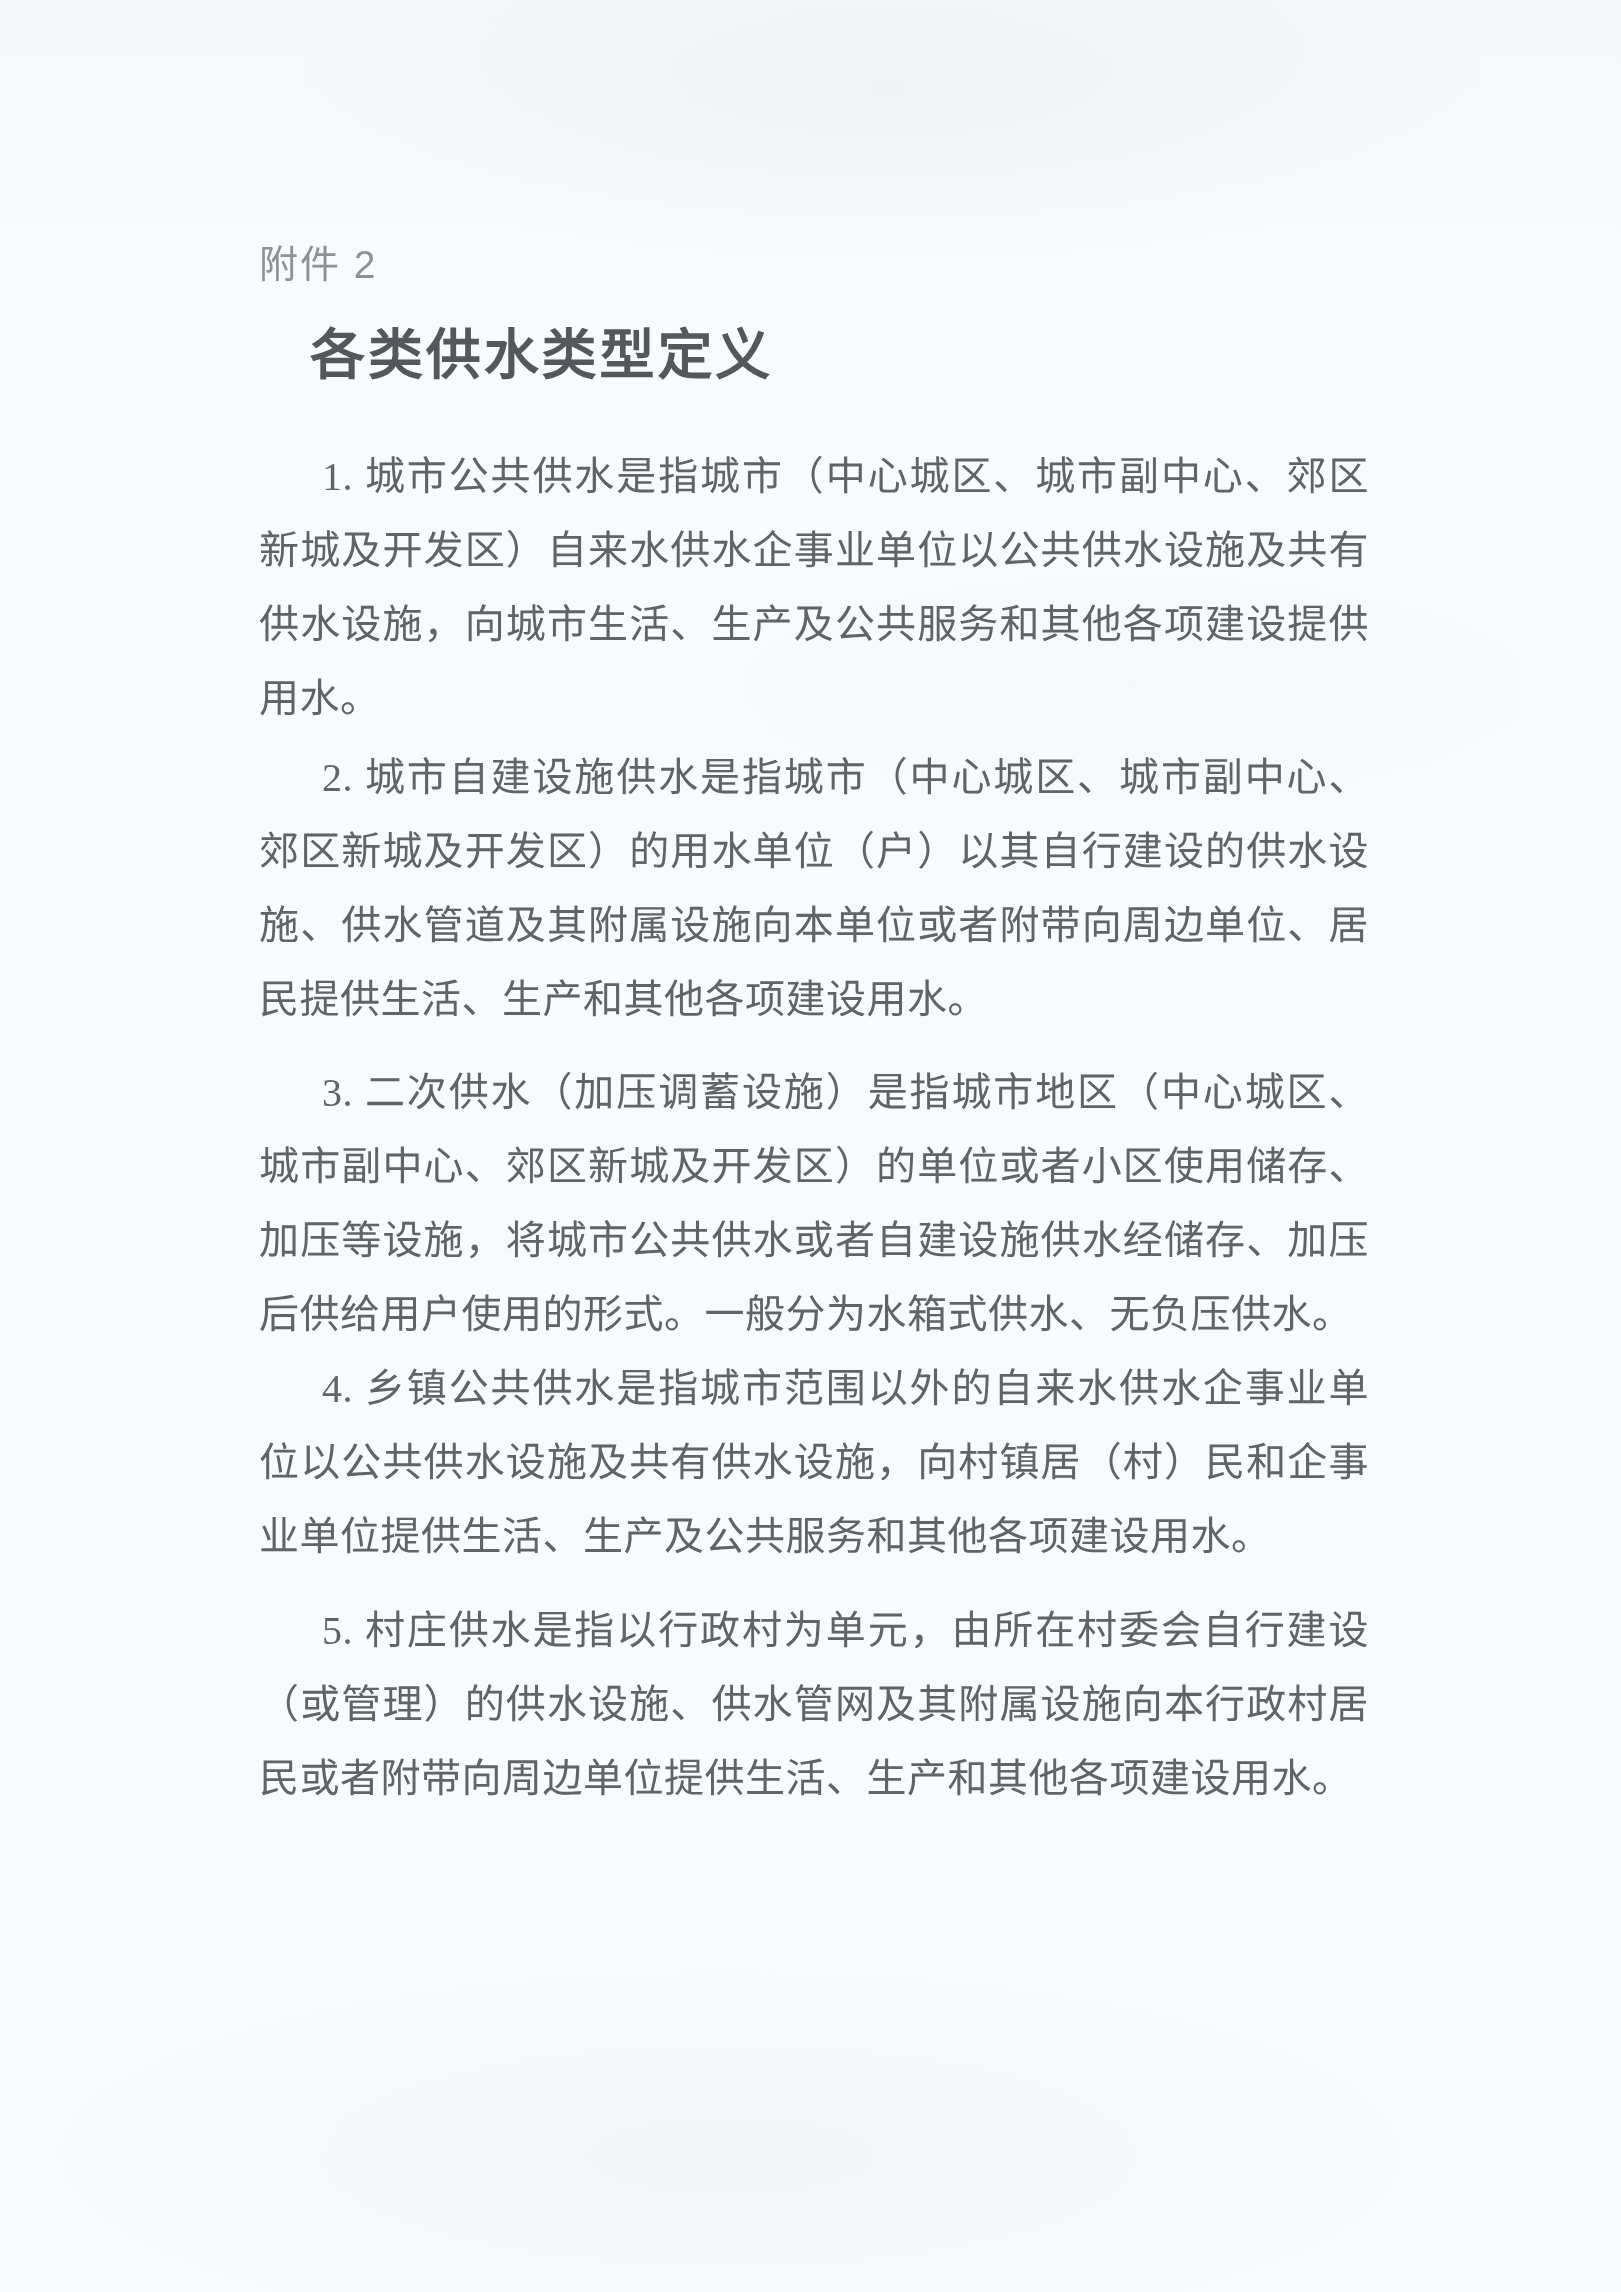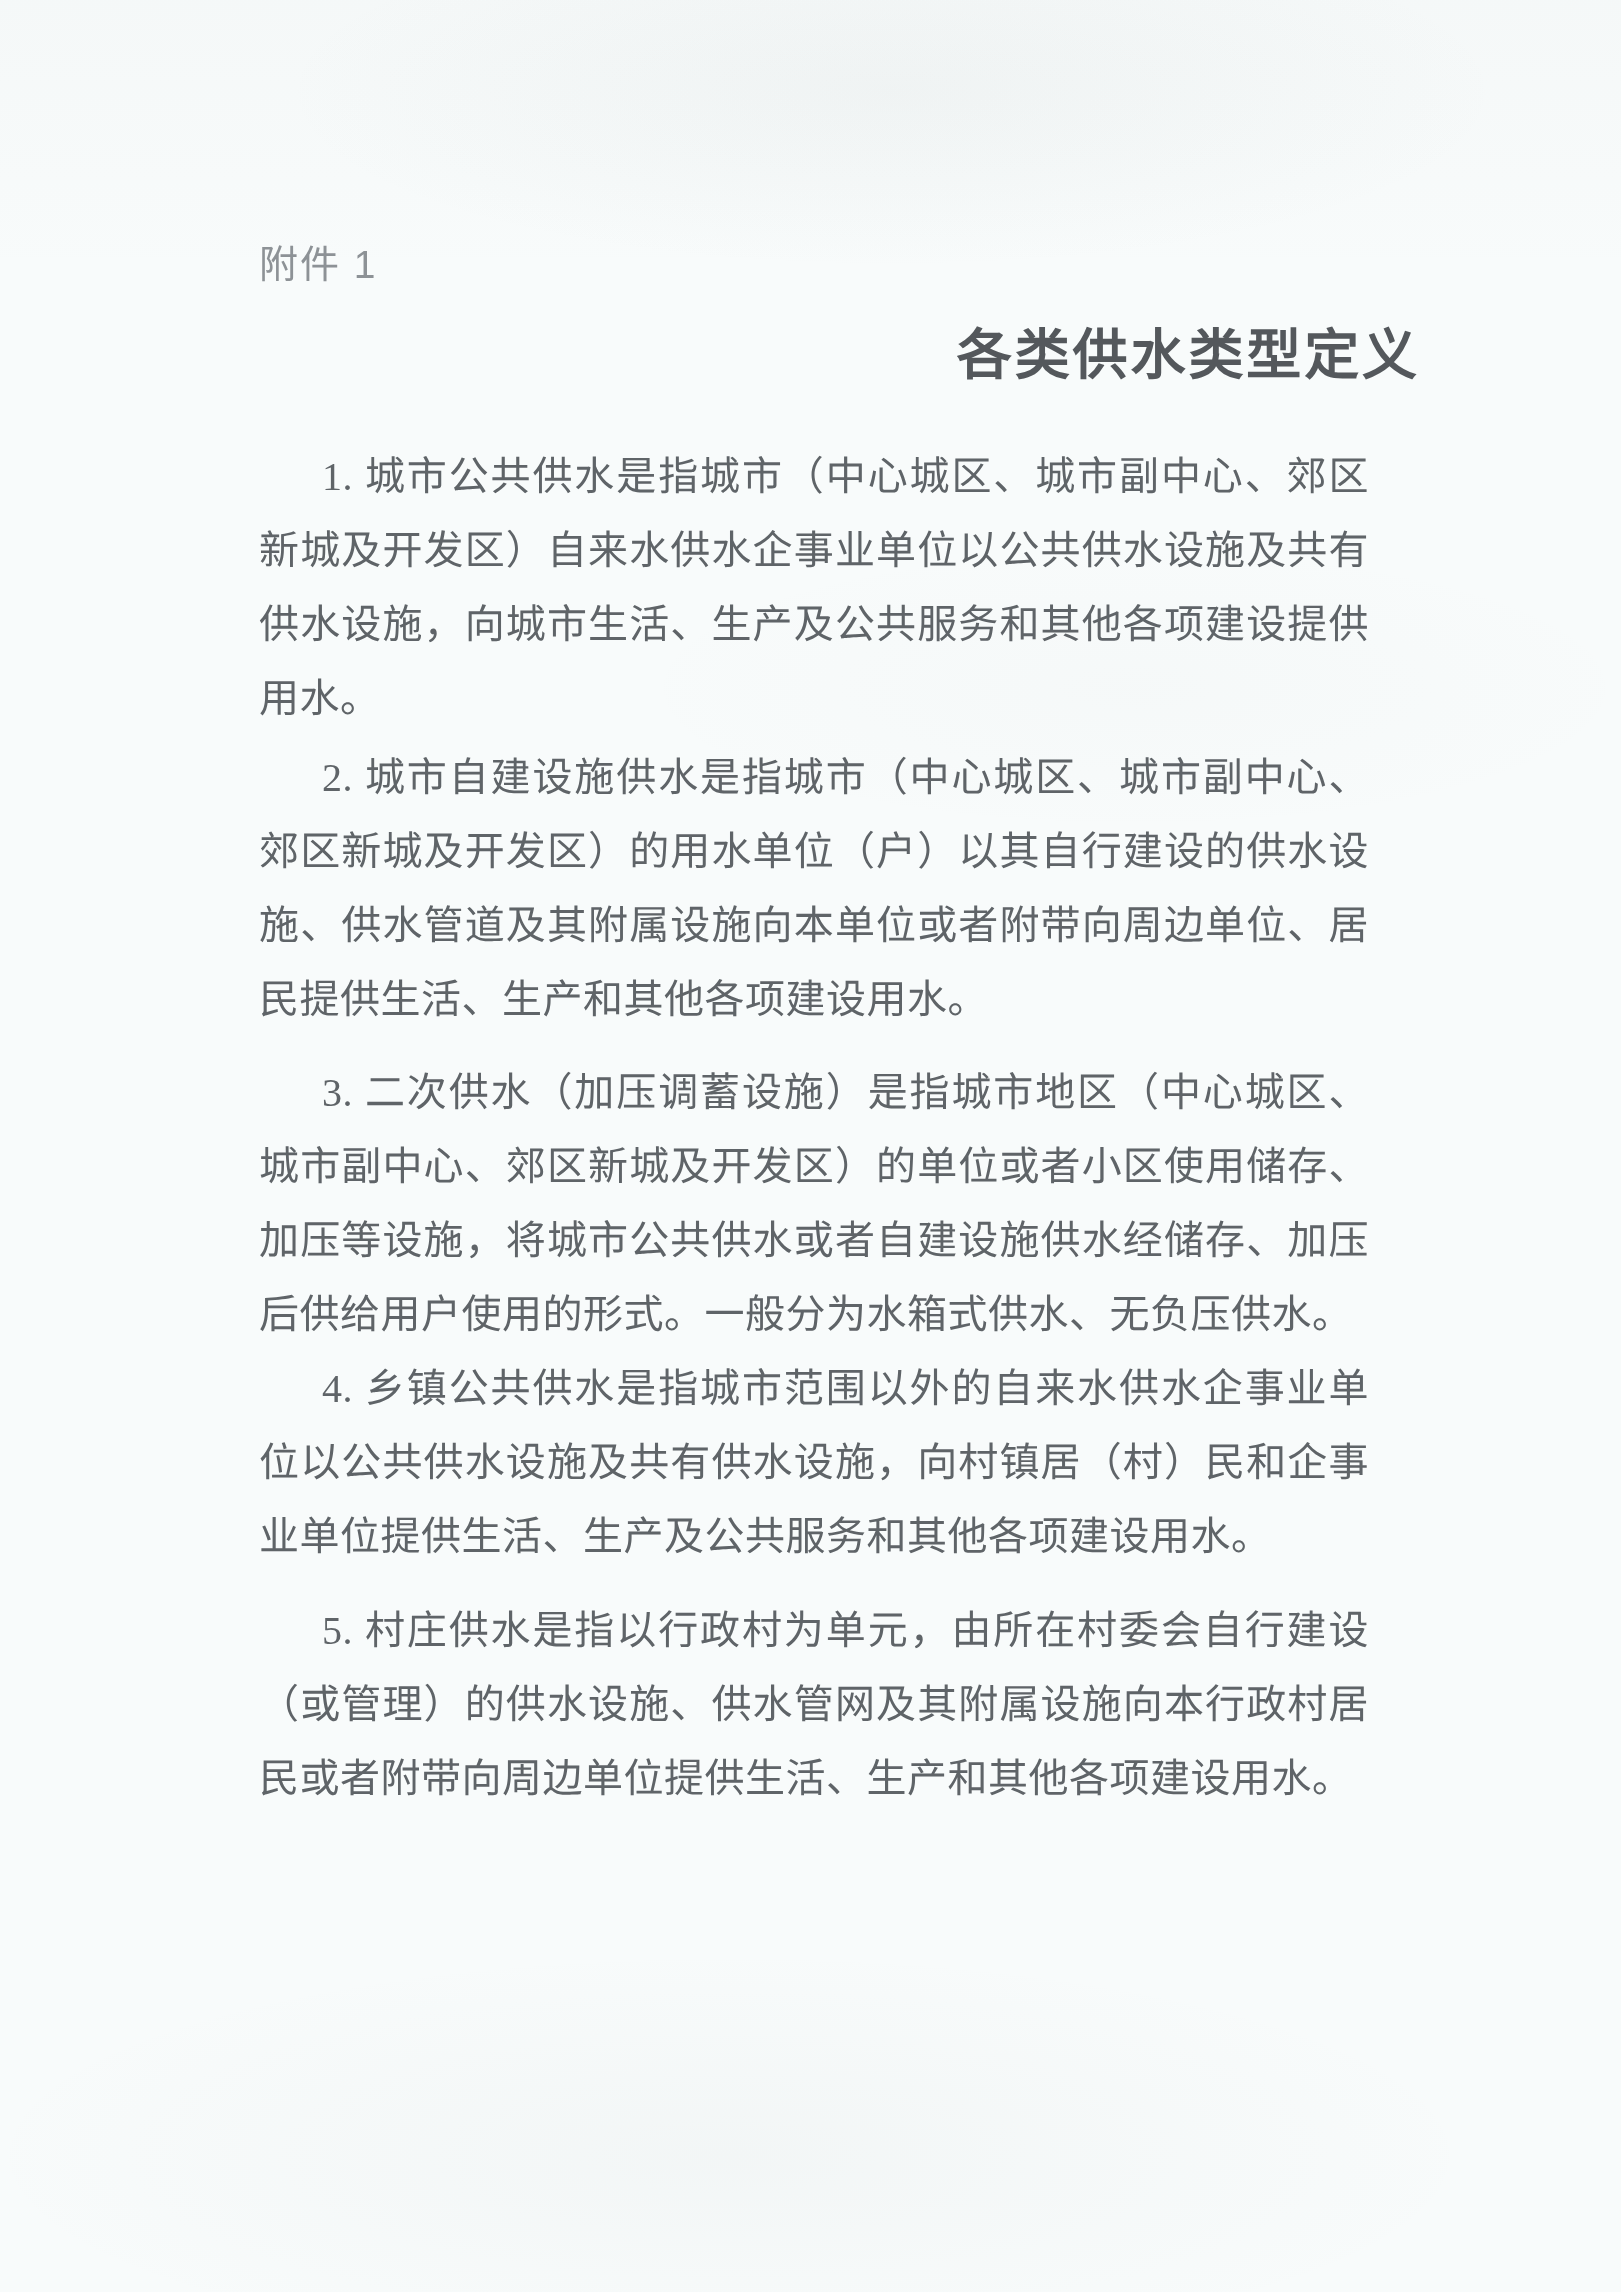--- a/index.html
+++ b/index.html
@@ -36,21 +36,21 @@
   }
   .attachment-label {
     font-family: "Liberation Sans", "DejaVu Sans", sans-serif;
     font-size: 39px;
     line-height: 43px;
     color: #8d9296;
     letter-spacing: 2px;
   }
   .doc-title {
     margin: 40px 0 0 0;
-    text-align: right;
+    text-align: left;
     transform: translateX(51px);
     font-family: "Liberation Serif", "DejaVu Serif", serif;
     font-weight: 700;
     font-size: 55px;
     line-height: 59px;
     letter-spacing: 2.9px;
     color: #54585c;
   }
   .body-text {
     margin-top: 55px;
@@ -66,21 +66,21 @@
   }
   .body-text p.gap-sm { margin-top: 4.9px; }
   .body-text p.gap-lg { margin-top: 19.6px; }
 </style>
 </head>
 <body>
 
 <div class="page">
   <div class="content">
 
-    <div class="attachment-label">附件 1</div>
+    <div class="attachment-label">附件 2</div>
 
     <h1 class="doc-title">各类供水类型定义</h1>
 
     <div class="body-text">
       <p>1. 城市公共供水是指城市（中心城区、城市副中心、郊区新城及开发区）自来水供水企事业单位以公共供水设施及共有供水设施，向城市生活、生产及公共服务和其他各项建设提供用水。</p>
       <p class="gap-sm">2. 城市自建设施供水是指城市（中心城区、城市副中心、郊区新城及开发区）的用水单位（户）以其自行建设的供水设施、供水管道及其附属设施向本单位或者附带向周边单位、居民提供生活、生产和其他各项建设用水。</p>
       <p class="gap-lg">3. 二次供水（加压调蓄设施）是指城市地区（中心城区、城市副中心、郊区新城及开发区）的单位或者小区使用储存、加压等设施，将城市公共供水或者自建设施供水经储存、加压后供给用户使用的形式。一般分为水箱式供水、无负压供水。</p>
       <p>4. 乡镇公共供水是指城市范围以外的自来水供水企事业单位以公共供水设施及共有供水设施，向村镇居（村）民和企事业单位提供生活、生产及公共服务和其他各项建设用水。</p>
       <p class="gap-lg">5. 村庄供水是指以行政村为单元，由所在村委会自行建设（或管理）的供水设施、供水管网及其附属设施向本行政村居民或者附带向周边单位提供生活、生产和其他各项建设用水。</p>
     </div>

